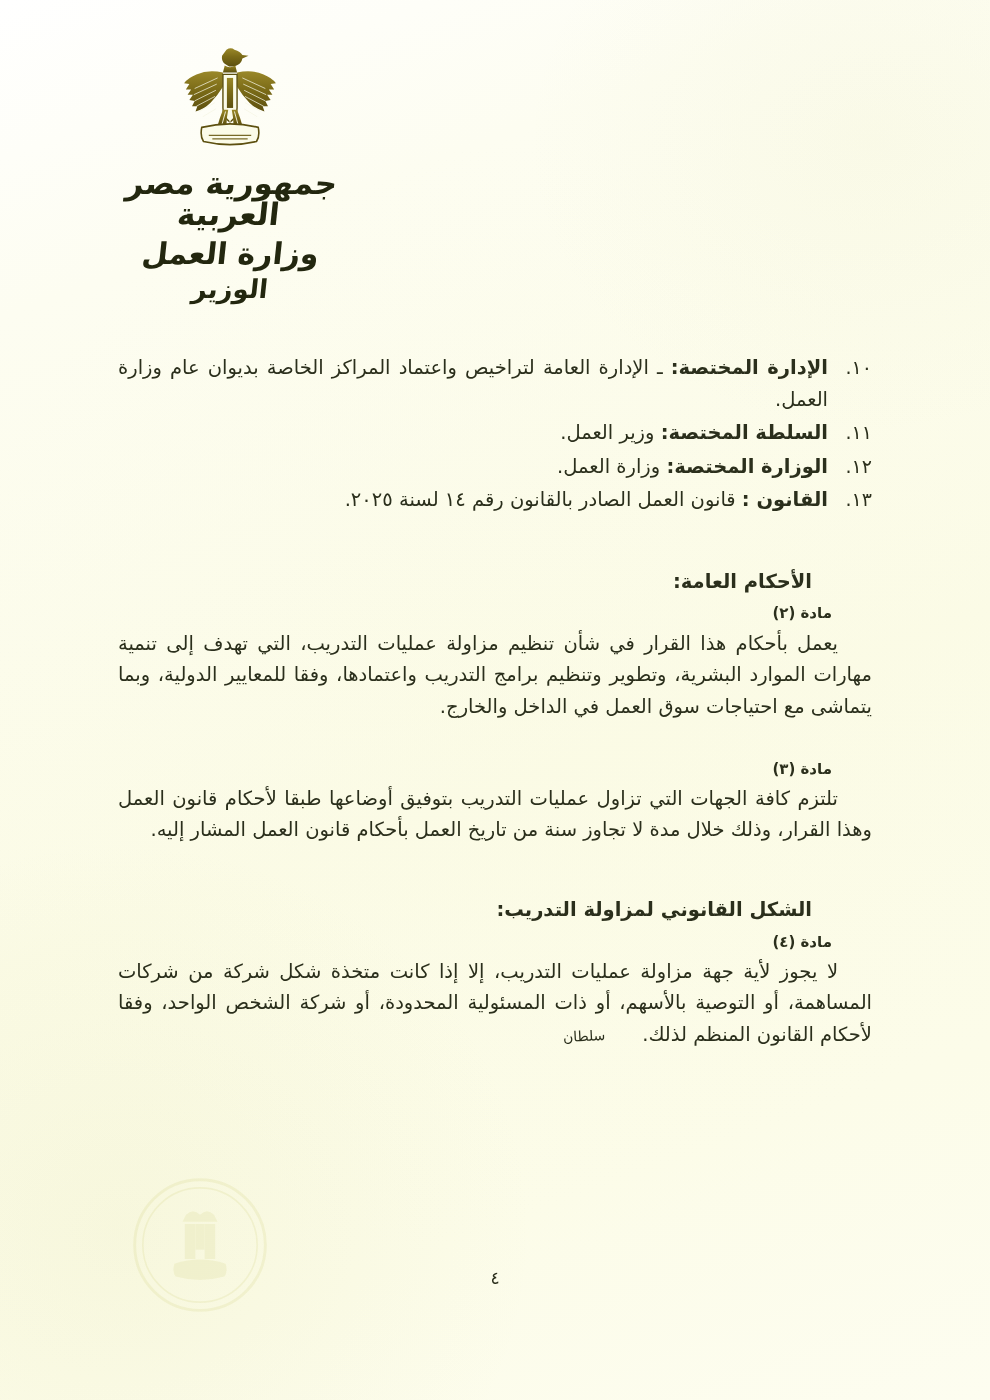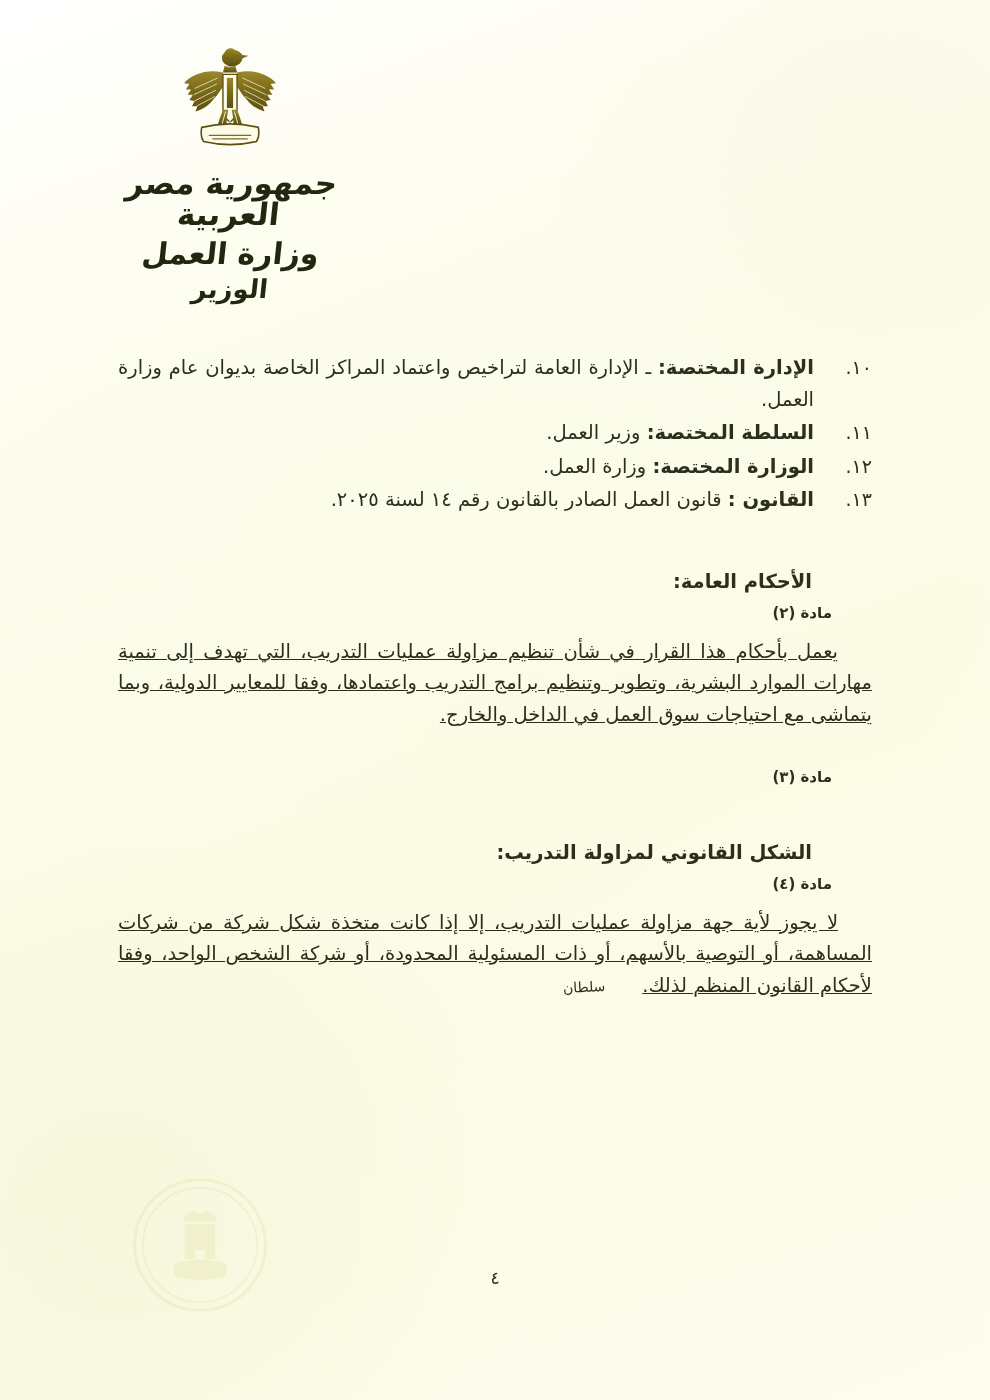--- a/index.html
+++ b/index.html
@@ -98,21 +98,21 @@
   .def-item {
     display: flex;
     flex-direction: row;
     align-items: flex-start;
     margin-bottom: 2px;
   }
   .def-num {
     flex: 0 0 auto;
     width: 42px;
     text-align: left;
-    padding-left: 16px;
+    padding-left: 2px;
     font-size: 19px;
     white-space: nowrap;
   }
   .def-text {
     flex: 1 1 auto;
     text-align: justify;
     text-align-last: right;
   }
   .def-term {
     font-weight: 700;
@@ -132,25 +132,24 @@
     padding-right: 60px;
   }
   .article-label {
     font-weight: 700;
     font-size: 15px;
     text-align: center;
     margin: 4px 0 0 0;
     padding-right: 40px;
   }
   .article-body {
-    margin: 10px 0 0 0;
+    margin: 2px 0 0 0;
     text-indent: 34px;
     text-align: justify;
     text-align-last: right;
-    text-decoration: underline;
   }
   .spacer-lg { height: 30px; }
   .spacer-md { height: 18px; }
 
   .signature-mark {
     font-size: 14px;
     font-weight: 400;
     display: inline-block;
     transform: rotate(-3deg) translateY(-1px);
     margin-right: 3px;
@@ -271,20 +270,21 @@
 
     </ol>
 
     <div class="spacer-md"></div>
     <div class="section-heading">الأحكام العامة:</div>
     <div class="article-label">مادة (٢)</div>
     <p class="article-body">يعمل بأحكام هذا القرار في شأن تنظيم مزاولة عمليات التدريب، التي تهدف إلى تنمية مهارات الموارد البشرية، وتطوير وتنظيم برامج التدريب واعتمادها، وفقا للمعايير الدولية، وبما يتماشى مع احتياجات سوق العمل في الداخل والخارج.</p>
 
     <div class="spacer-lg"></div>
     <div class="article-label">مادة (٣)</div>
+    <p class="article-body">تلتزم كافة الجهات التي تزاول عمليات التدريب بتوفيق أوضاعها طبقا لأحكام قانون العمل وهذا القرار، وذلك خلال مدة لا تجاوز سنة من تاريخ العمل بأحكام قانون العمل المشار إليه.</p>
 
     <div class="spacer-md"></div>
     <div class="section-heading">الشكل القانوني لمزاولة التدريب:</div>
     <div class="article-label">مادة (٤)</div>
     <p class="article-body"><span>لا يجوز لأية جهة مزاولة عمليات التدريب، إلا إذا كانت متخذة شكل شركة من شركات المساهمة، أو التوصية بالأسهم، أو ذات المسئولية المحدودة، أو شركة الشخص الواحد، وفقا لأحكام القانون المنظم لذلك.</span><span class="signature-mark">سلطان</span></p>
 
   </div>
 
   <svg class="watermark" viewBox="0 0 120 120">
     <circle cx="60" cy="60" r="56" fill="none" stroke="#c9c96a" stroke-width="2.5"></circle>

